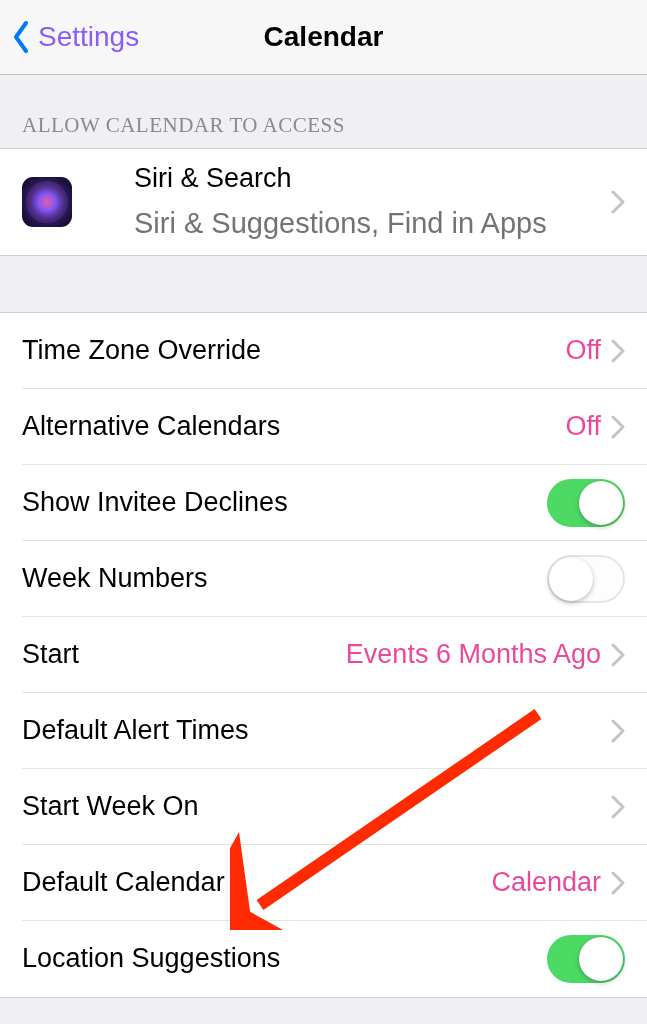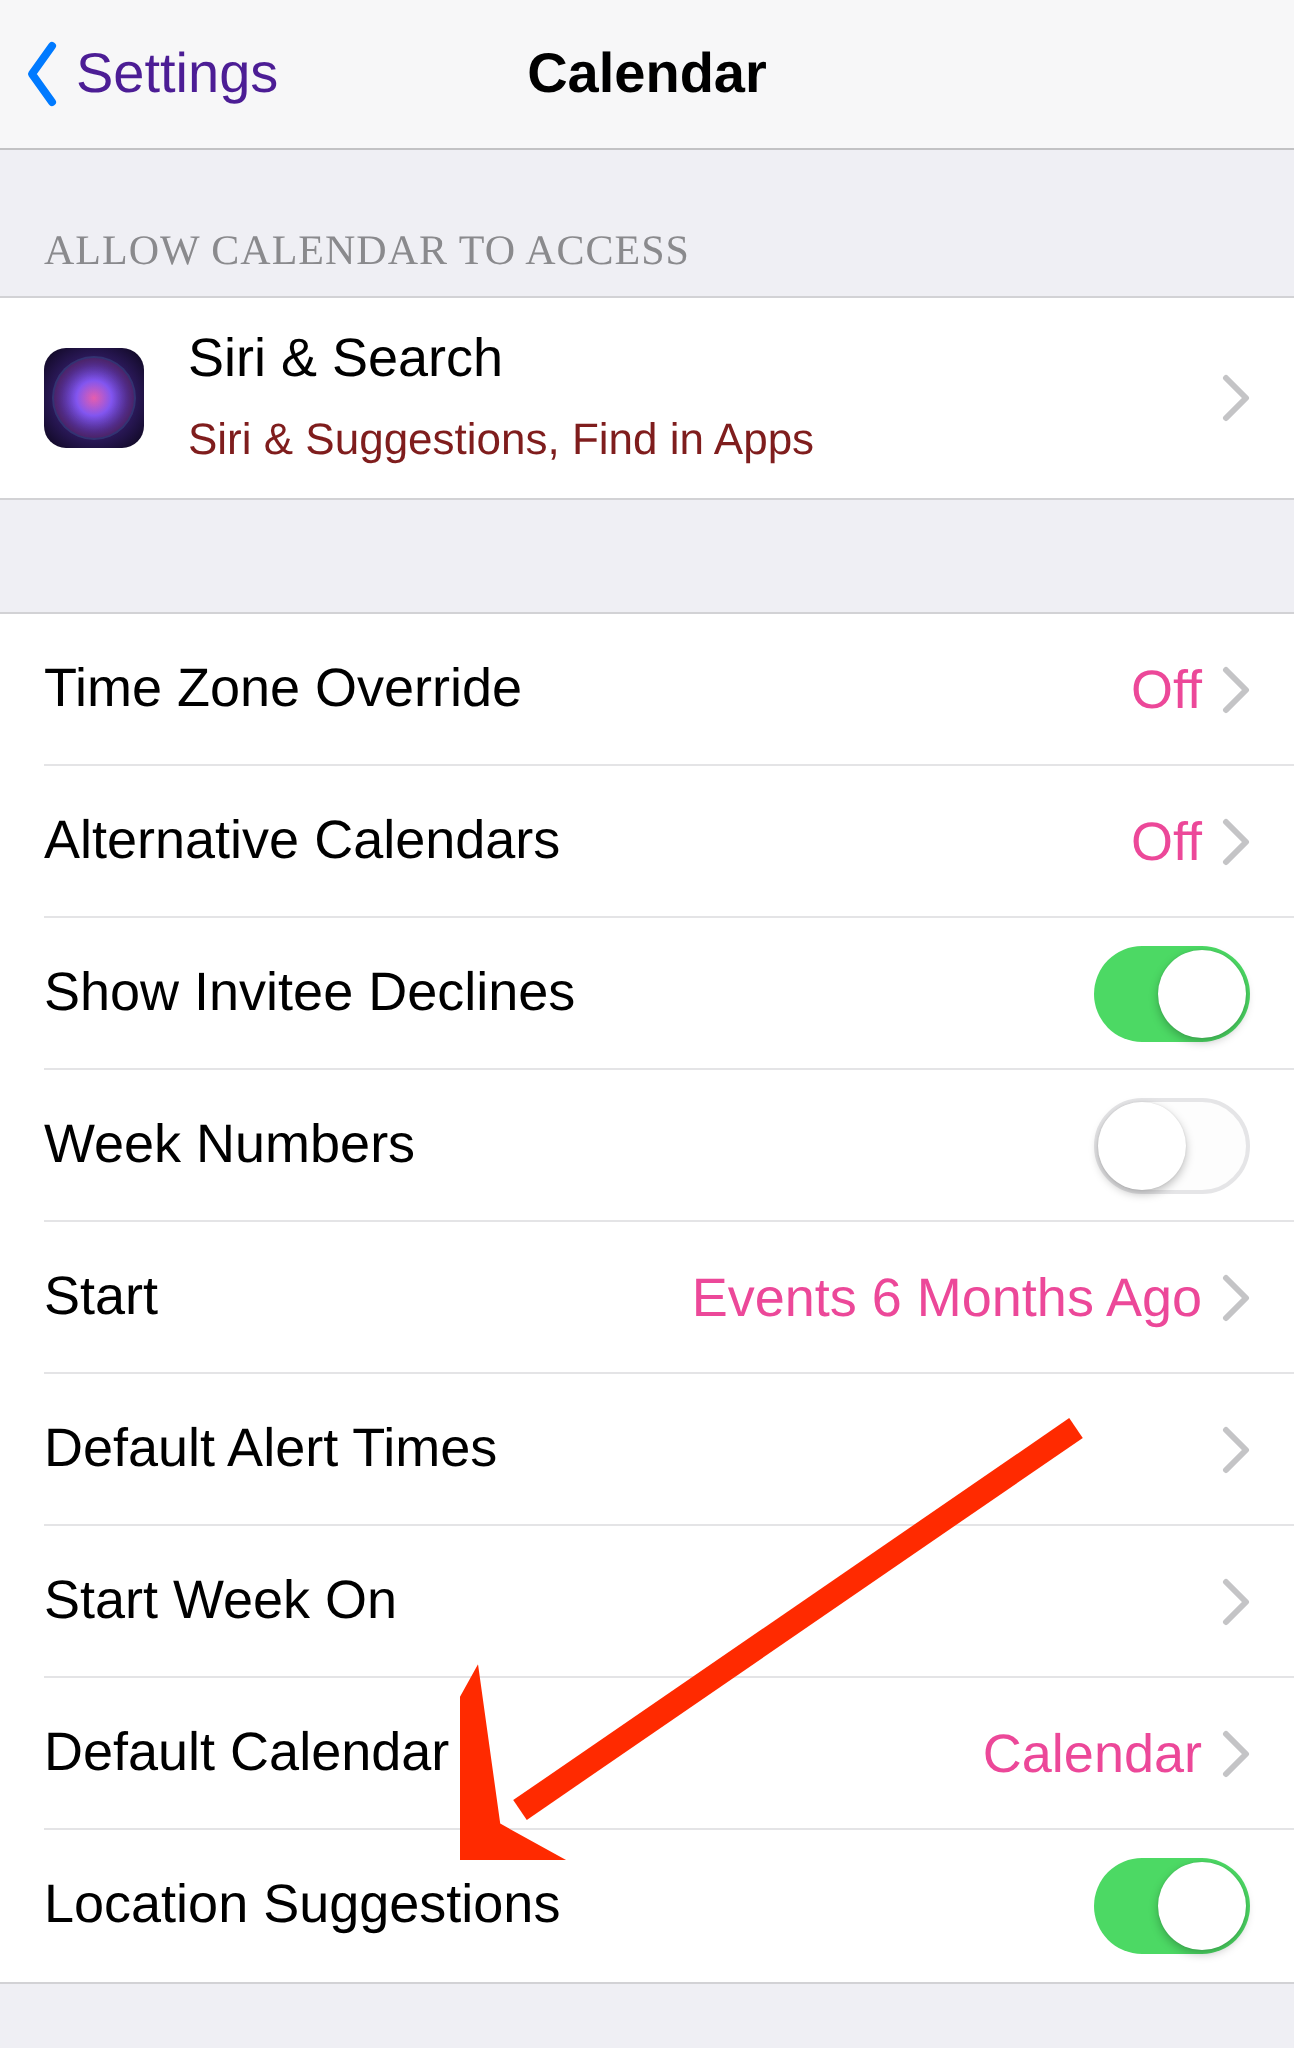--- a/index.html
+++ b/index.html
@@ -22,21 +22,21 @@
       display: flex;
       align-items: center;
       justify-content: center;
       position: relative;
     }
     .navbar-back {
       position: absolute;
       left: 12px;
       display: flex;
       align-items: center;
-      color: #4c1d95;
+      color: #8b5cf6;
       font-size: 28px;
       font-weight: 400;
       cursor: pointer;
     }
     .navbar-back svg {
       width: 20px;
       height: 34px;
       margin-right: 6px;
     }
     .navbar-title {
@@ -77,20 +77,21 @@
       bottom: 0;
       left: 22px;
       right: 0;
       height: 1px;
       background: #e4e4e6;
     }
     .cell-siri {
       min-height: 100px;
       padding-top: 14px;
       padding-bottom: 14px;
+      gap: 40px;
     }
     .siri-icon {
       width: 50px;
       height: 50px;
       border-radius: 11px;
       background: radial-gradient(circle at 50% 50%, #e455a9 0%, #7b4def 25%, #2d1a5e 55%, #0a0518 100%);
       margin-right: 22px;
       flex-shrink: 0;
       position: relative;
     }
@@ -110,22 +111,22 @@
       flex-direction: column;
       justify-content: center;
     }
     .cell-title {
       font-size: 27px;
       font-weight: 400;
       color: #000;
       line-height: 1.15;
     }
     .cell-subtitle {
-      font-size: 22px;
-      color: #7f1d1d;
+      font-size: 29px;
+      color: #737373;
       line-height: 1.2;
       margin-top: 12px;
     }
     .cell-value {
       font-size: 27px;
       color: #ec4899;
       margin-right: 10px;
     }
     .chevron {
       width: 14px;

